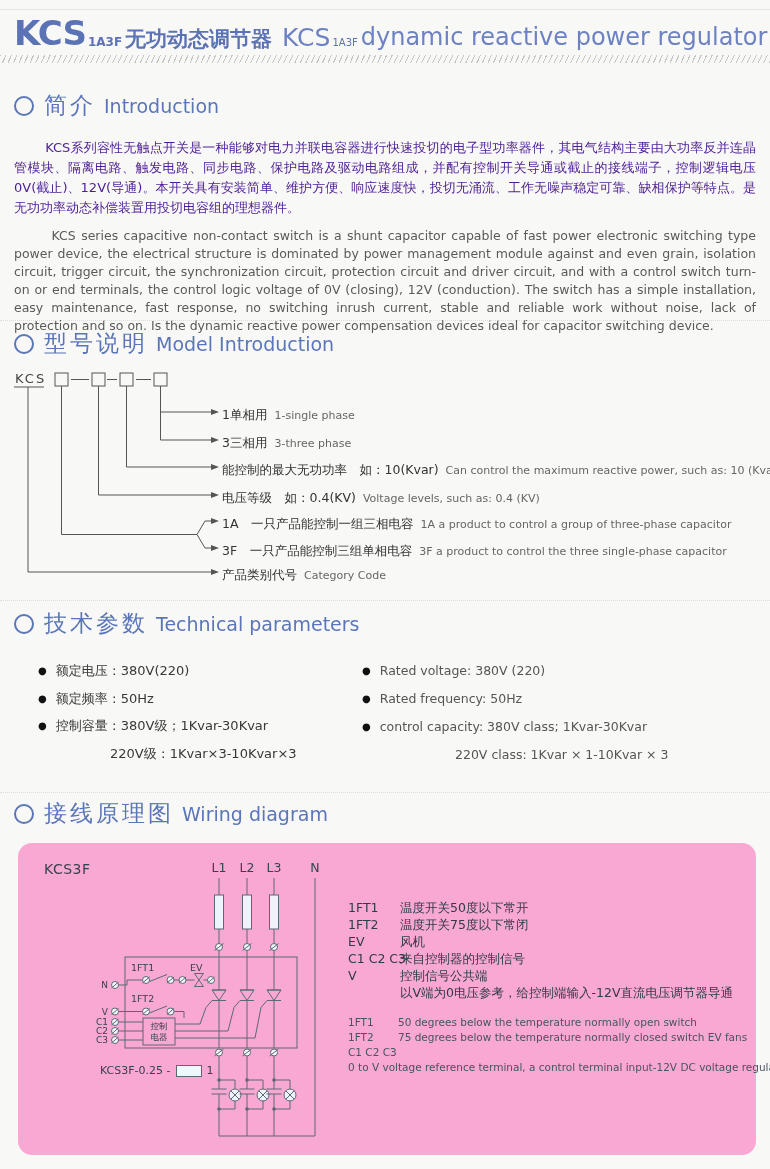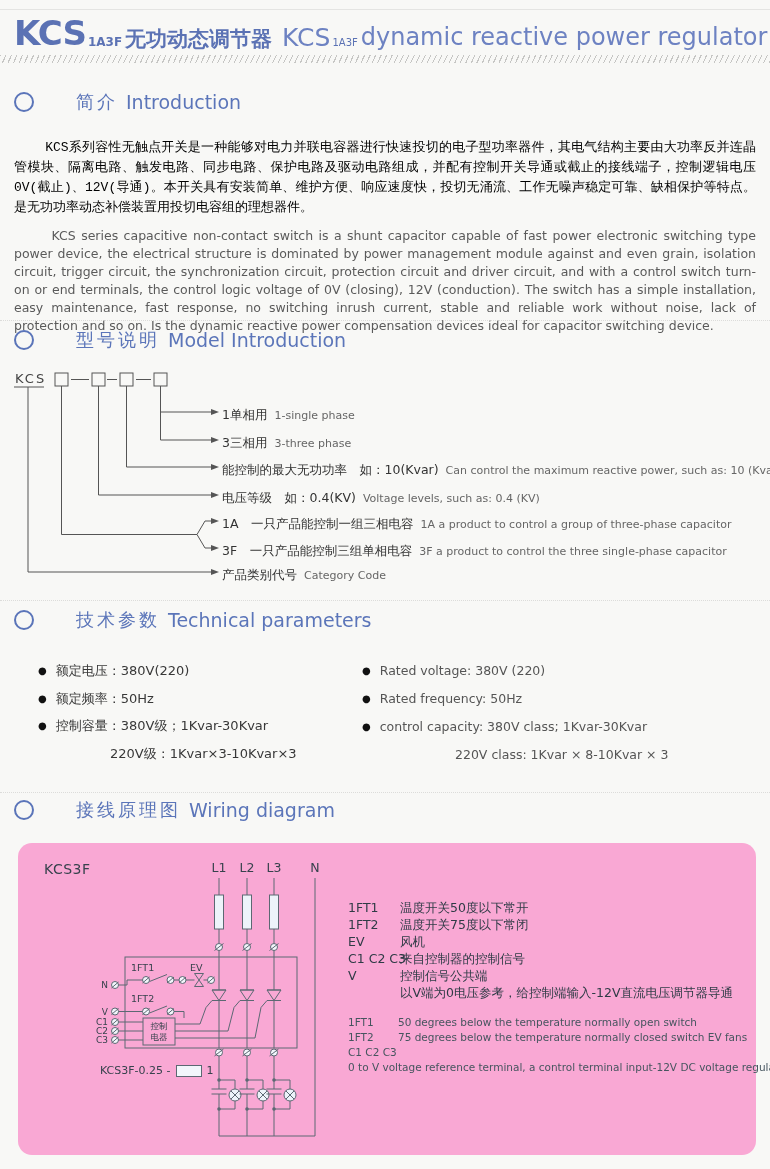--- a/index.html
+++ b/index.html
@@ -16,26 +16,26 @@
   .title-zh{font-size:21px;font-weight:800;line-height:1.05;letter-spacing:0px;}
   .brand-en{font-size:25px;font-weight:400;margin-left:10px;color:#6d82c2;line-height:1;}
   .title-en{font-size:24px;font-weight:400;color:#6d82c2;line-height:1.1;}
   .hatch{position:absolute;left:0;right:0;top:55px;height:8px;
          background:repeating-linear-gradient(115deg,#c6c6c4 0 1px,transparent 1px 5px);}
   .dotsep{position:absolute;left:0;right:0;border-top:1px dotted #d6d6d4;opacity:.8;}
 
   
   .sech{position:absolute;left:14px;display:flex;align-items:center;color:#5b75b9;white-space:nowrap;}
   .ring{width:16px;height:16px;border:2px solid #5b75b9;border-radius:50%;margin-right:10px;flex:none;}
-  .sech .zh{font-size:18px;letter-spacing:3px;margin-left:32px;}
+  .sech .zh{font-size:23px;letter-spacing:3px;}
   .sech .en{font-size:19px;margin-left:8px;letter-spacing:0;}
 
   
   .para-zh{position:absolute;left:14px;right:14px;top:138px;font-size:13px;line-height:1.55;
-           color:#000000;text-align:justify;text-indent:2.4em;font-family:Liberation Mono, monospace;}
+           color:#4c1d95;text-align:justify;text-indent:2.4em;}
   .para-en{position:absolute;left:14px;right:14px;top:227px;font-size:12.5px;line-height:1.44;
            color:#5a5a5a;text-align:justify;text-indent:3em;}
 
   
   .code-prefix{position:absolute;left:15px;top:371px;font-size:13px;color:#444;letter-spacing:2px;}
   .msvg{position:absolute;left:0;top:365px;}
   .mrow{position:absolute;left:222px;white-space:nowrap;}
   .m-zh{font-size:12.5px;color:#333;}
   .m-en{font-size:11px;color:#666;margin-left:7px;}
 
@@ -159,21 +159,21 @@
     <span class="zh">技术参数</span>
     <span class="en">Technical parameters</span>
   </div>
   <div class="trow b" style="left:38px;top:662px">额定电压：380V(220)</div>
   <div class="trow b" style="left:38px;top:690px">额定频率：50Hz</div>
   <div class="trow b" style="left:38px;top:717px">控制容量：380V级；1Kvar-30Kvar</div>
   <div class="trow" style="left:110px;top:745px">220V级：1Kvar×3-10Kvar×3</div>
   <div class="trow en b" style="left:362px;top:663px">Rated voltage: 380V (220)</div>
   <div class="trow en b" style="left:362px;top:691px">Rated frequency: 50Hz</div>
   <div class="trow en b" style="left:362px;top:719px">control capacity: 380V class; 1Kvar-30Kvar</div>
-  <div class="trow en" style="left:455px;top:747px">220V class: 1Kvar × 8-10Kvar × 3</div>
+  <div class="trow en" style="left:455px;top:747px">220V class: 1Kvar × 1-10Kvar × 3</div>
   <div class="dotsep" style="top:792px"></div>
 
   <div class="sech" style="top:798px">
     <span class="ring"></span>
     <span class="zh">接线原理图</span>
     <span class="en">Wiring diagram</span>
   </div>
 
   <div class="panel">
     <svg class="csvg" width="734" height="312" viewBox="0 0 734 312">

